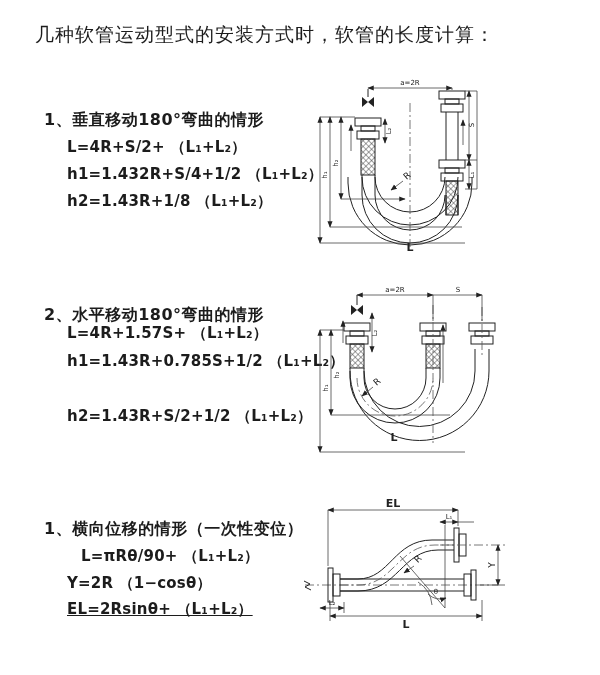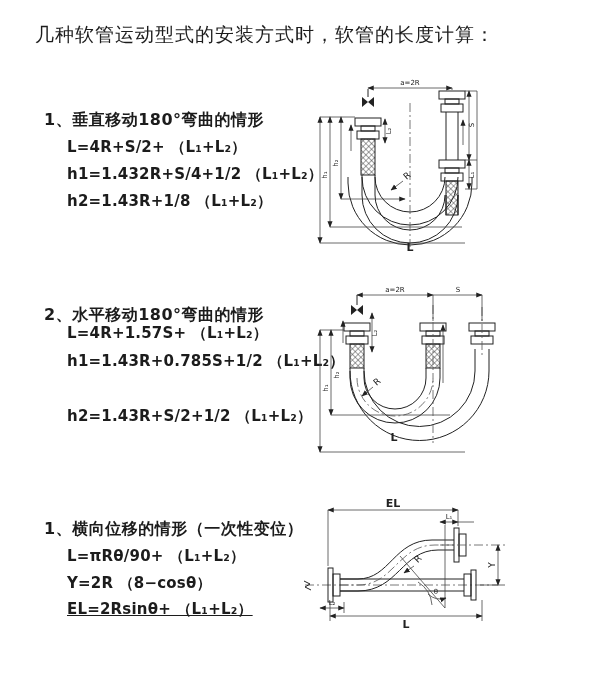--- a/index.html
+++ b/index.html
@@ -31,22 +31,22 @@
 <div class="abs formula" style="left:67px;top:138px;">L=4R+S/2+ （L₁+L₂）</div>
 <div class="abs formula" style="left:67px;top:165px;">h1=1.432R+S/4+1/2 （L₁+L₂）</div>
 <div class="abs formula" style="left:67px;top:192px;">h2=1.43R+1/8 （L₁+L₂）</div>
 
 <div class="abs heading" style="left:44px;top:305px;">2、水平移动180°弯曲的情形</div>
 <div class="abs formula" style="left:67px;top:324px;">L=4R+1.57S+ （L₁+L₂）</div>
 <div class="abs formula" style="left:67px;top:352px;">h1=1.43R+0.785S+1/2 （L₁+L₂）</div>
 <div class="abs formula" style="left:67px;top:387px;margin-top:20px;">h2=1.43R+S/2+1/2 （L₁+L₂）</div>
 
 <div class="abs heading" style="left:44px;top:519px;">1、横向位移的情形（一次性变位）</div>
-<div class="abs formula" style="left:67px;top:547px;">L=πRθ/90+ （L₁+L₂）</div>
-<div class="abs formula" style="left:67px;top:574px;">Y=2R （8−cosθ）</div>
+<div class="abs formula" style="left:81px;top:547px;">L=πRθ/90+ （L₁+L₂）</div>
+<div class="abs formula" style="left:67px;top:574px;">Y=2R （1−cosθ）</div>
 <div class="abs formula" style="left:67px;top:600px;text-decoration:underline;">EL=2Rsinθ+ （L₁+L₂）</div>
 
 <svg style="left:315px;top:75px;" width="270" height="188" viewBox="0 0 270 188">
   <defs>
     <marker id="m1" viewBox="0 0 10 10" refX="9" refY="5" markerWidth="8" markerHeight="8" orient="auto-start-reverse">
       <path d="M0,1 L10,5 L0,9 z" fill="#222"></path>
     </marker>
     <pattern id="hatch1" width="4" height="4" patternUnits="userSpaceOnUse" patternTransform="rotate(45)">
       <line x1="0" y1="0" x2="0" y2="4" stroke="#333" stroke-width="0.9"></line>
       <line x1="0" y1="0" x2="4" y2="0" stroke="#333" stroke-width="0.9"></line>

